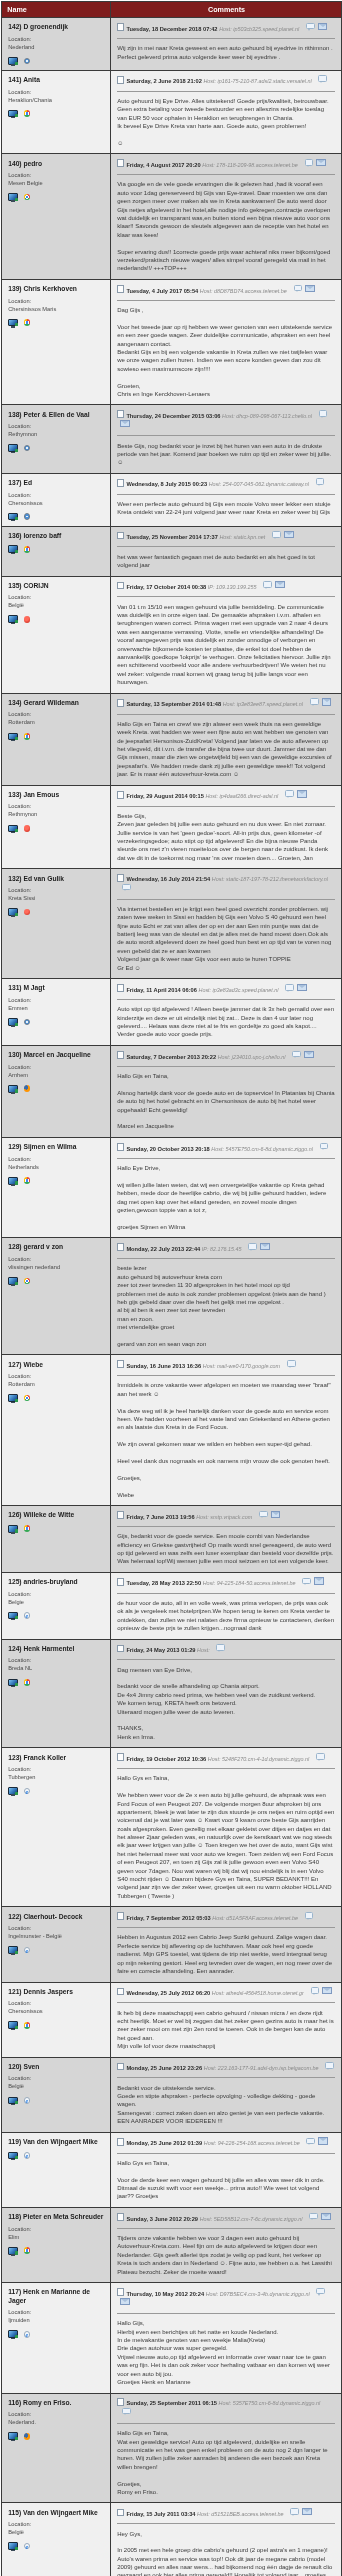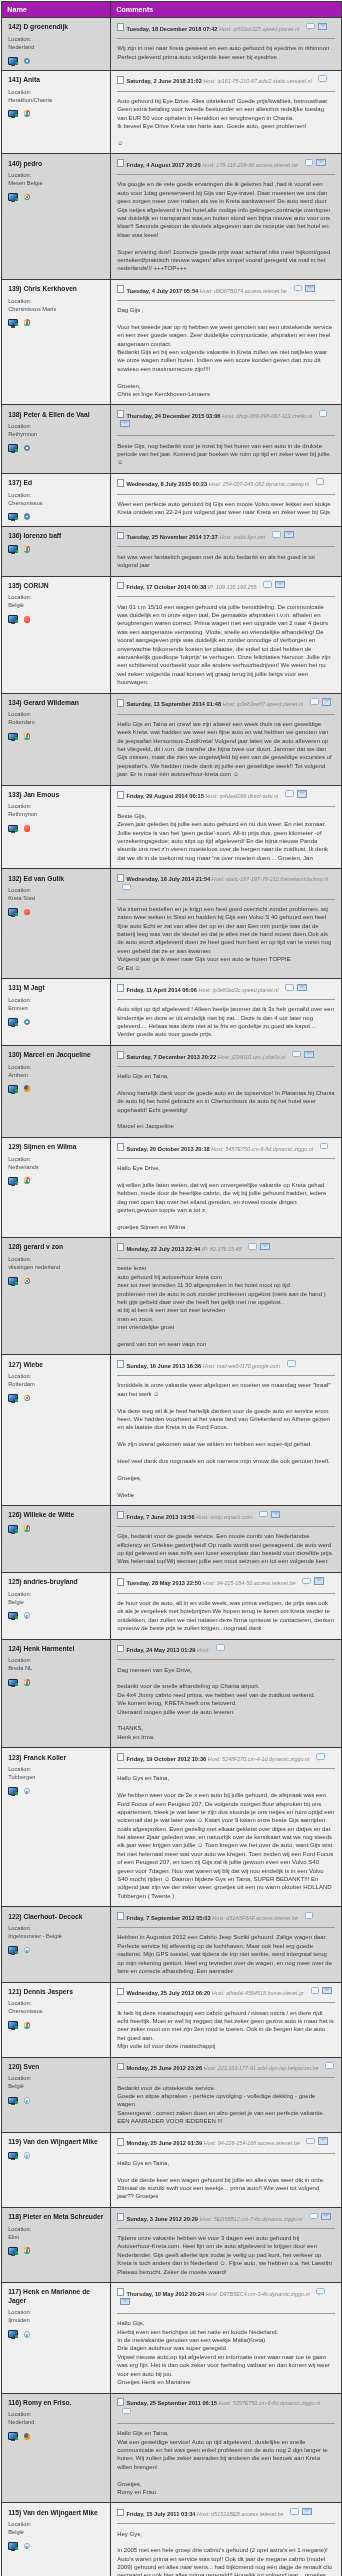--- a/index.html
+++ b/index.html
@@ -1,21 +1,21 @@
 <!DOCTYPE html>
 <html style="font-size:8.2px"><head>
 <meta charset="utf-8">
 <style>
   html,body{margin:0;padding:0;background:#ffffff;}
   body{width:343px;min-height:3091px;font-family:"Liberation Sans","DejaVu Sans",sans-serif;}
   .gb-table{margin:1px;border:1px solid #3a3a3a;}
-  .gb-header{display:flex;background:#a21caf;border-bottom:1px solid #3a3a3a;}
+  .gb-header{display:flex;background:#7f1d1d;border-bottom:1px solid #3a3a3a;}
   .gb-header .hcell{color:#ffffff;font-weight:bold;font-size:7.2px;padding:3.1px 4.1px 3.1px 5.2px;box-sizing:border-box;}
   .hcell.h-name{width:109px;border-right:1px solid #3a3a3a;}
-  .hcell.h-comments{flex:1;}
+  .hcell.h-comments{flex:1;text-align:center;}
   .row{display:flex;border-bottom:0.5px solid #3a3a3a;}
   .row:last-child{border-bottom:none;}
   .row.shade-dark{background:#d6d6d6;}
   .row.shade-light{background:#f0f0f0;}
   .name-cell{width:109px;border-right:1px solid #3a3a3a;box-sizing:border-box;padding:5.2px 4.1px 5.2px 6.2px;}
   .comment-cell{flex:1;box-sizing:border-box;padding:4.6px 6.2px 6.2px 6.2px;}
   .entry-name{font-size:6.7px;font-weight:bold;color:#1c1c1c;margin-bottom:4.1px;line-height:1.25;}
   .entry-loc-label,.entry-loc{font-size:5.7px;color:#4a4a4a;line-height:1.4;}
   .icons{margin-top:5.2px;display:flex;align-items:center;gap:5.2px;}
   

